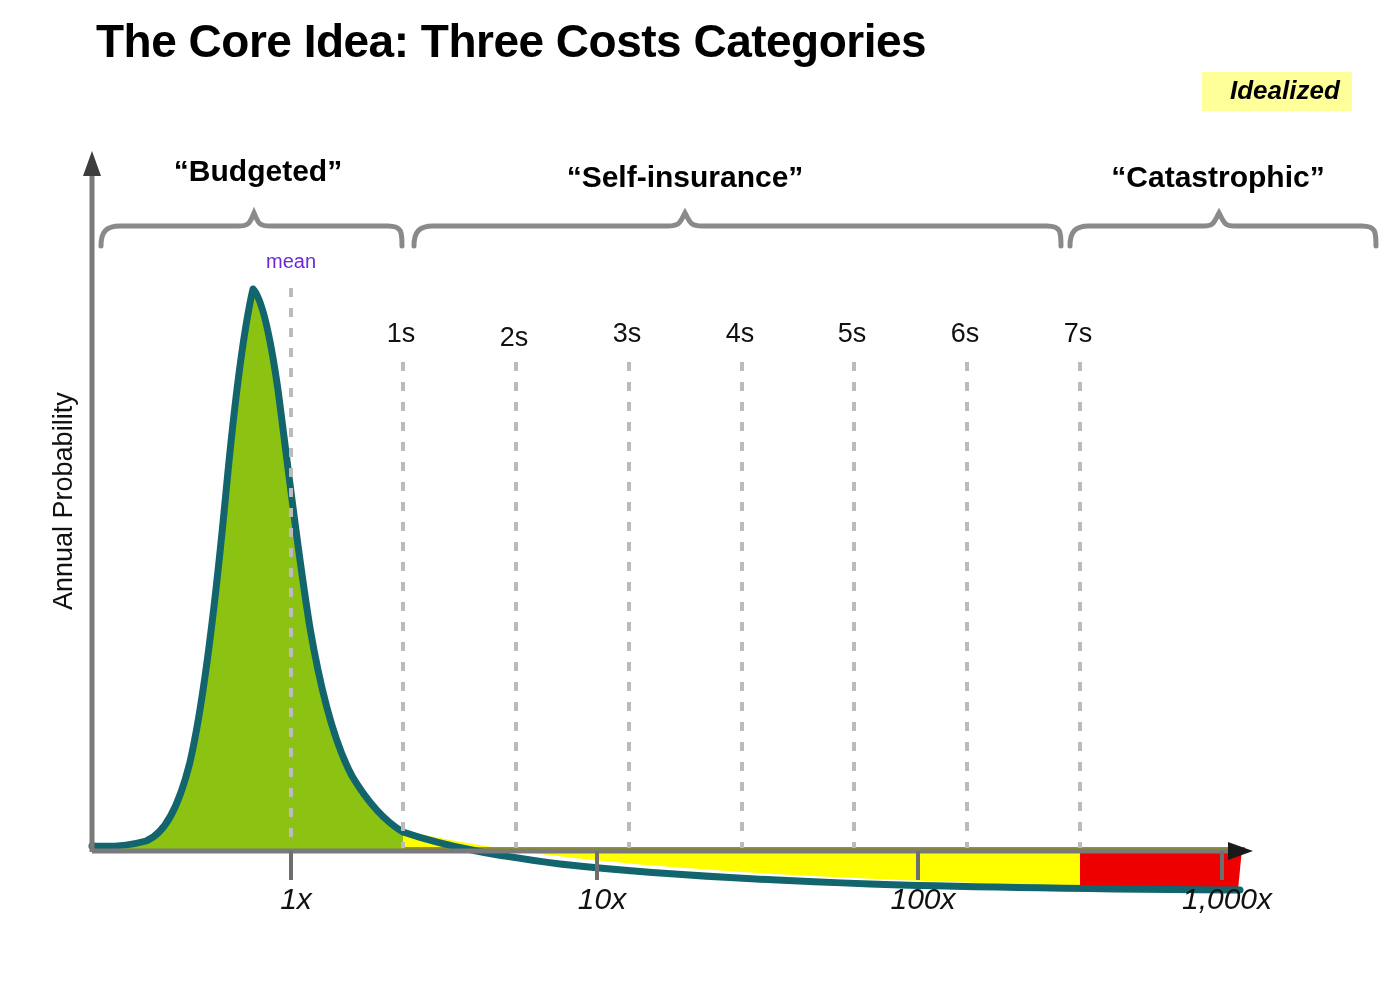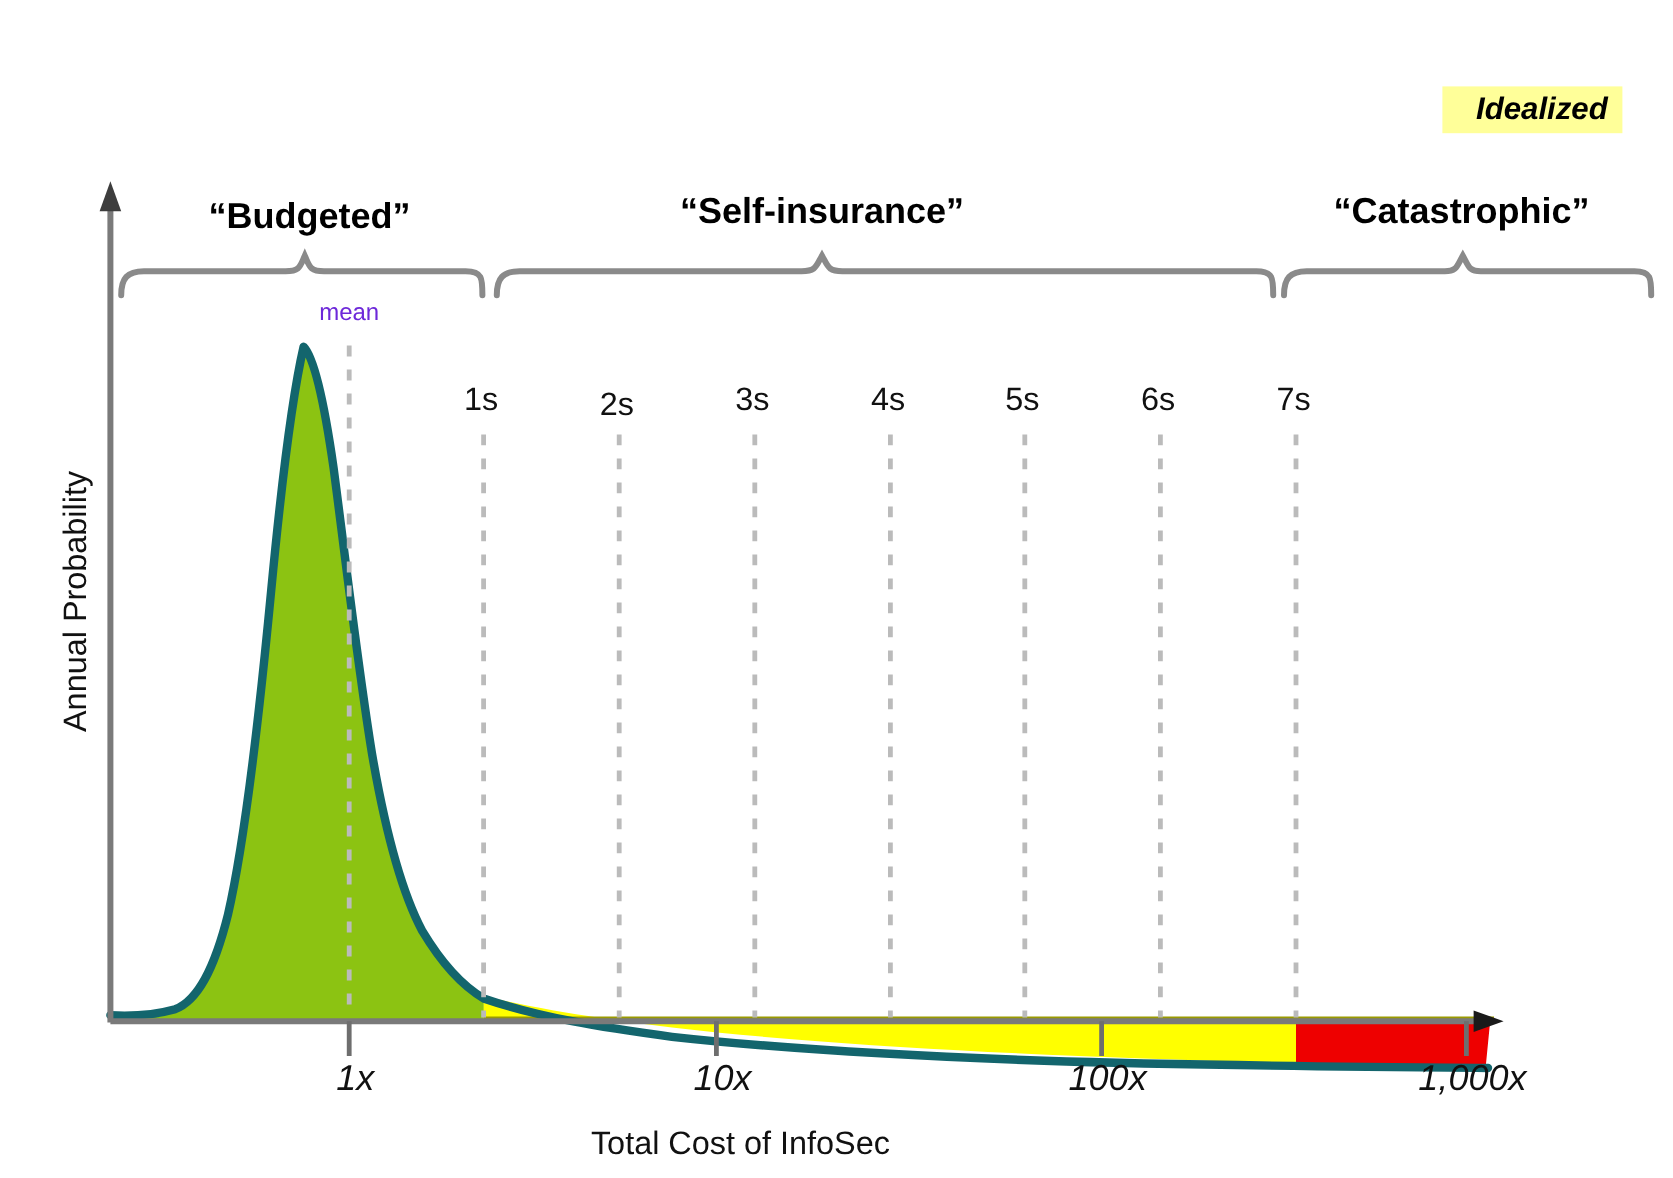--- a/index.html
+++ b/index.html
@@ -106,20 +106,21 @@
     transform-origin: 0 0;
     transform: rotate(-90deg);
     color: #111;
   }
 </style>
 </head>
 <body>
 
 <div id="slide">
 
+  <div class="title">The Core Idea: Three Costs Categories</div>
 
   <div class="badge">Idealized</div>
 
   <svg id="plot" viewBox="0 0 1394 982" width="1394" height="982" xmlns="http://www.w3.org/2000/svg">
 
     <defs>
 
       <clipPath id="clip-green">
         <rect x="80" y="150" width="323" height="702"></rect>
       </clipPath>
@@ -237,35 +238,34 @@
                L 1047,226 C 1061,226 1061,232 1061,246"></path>
       <path d="M 1070,246
                C 1070,232 1075,226 1089,226
                L 1204,226 C 1214,226 1214,222 1219,213
                C 1224,222 1224,226 1234,226
                L 1362,226 C 1376,226 1376,232 1376,246"></path>
     </g>
 
   </svg>
 
-  <div class="cat-label" style="left:258px; top:164px;">“Budgeted”</div>
+  <div class="cat-label" style="left:258px; top:154px;">“Budgeted”</div>
   <div class="cat-label" style="left:1218px; top:160px;">“Catastrophic”</div>
   <div class="cat-label" style="left:685px; top:160px;">“Self-insurance”</div>
 
   <div class="mean-label" style="left:291px; top:250px;">mean</div>
 
   <div class="sigma-label" style="left:401px; top:318px;">1s</div>
   <div class="sigma-label" style="left:514px; top:322px;">2s</div>
   <div class="sigma-label" style="left:627px; top:318px;">3s</div>
   <div class="sigma-label" style="left:740px; top:318px;">4s</div>
   <div class="sigma-label" style="left:852px; top:318px;">5s</div>
   <div class="sigma-label" style="left:965px; top:318px;">6s</div>
   <div class="sigma-label" style="left:1078px; top:318px;">7s</div>
 
   <div class="x-tick-label" style="left:296px; top:882px;">1x</div>
   <div class="x-tick-label" style="left:602px; top:882px;">10x</div>
   <div class="x-tick-label" style="left:923px; top:882px;">100x</div>
   <div class="x-tick-label" style="left:1227px; top:882px;">1,000x</div>
 
-  <div class="x-axis-title" style="left:617px; top:938px;">Total Cost of InfoSec</div>
   <div class="y-axis-title" style="left:48px; top:610px;">Annual Probability</div>
 
 </div>
 
 </body></html>

